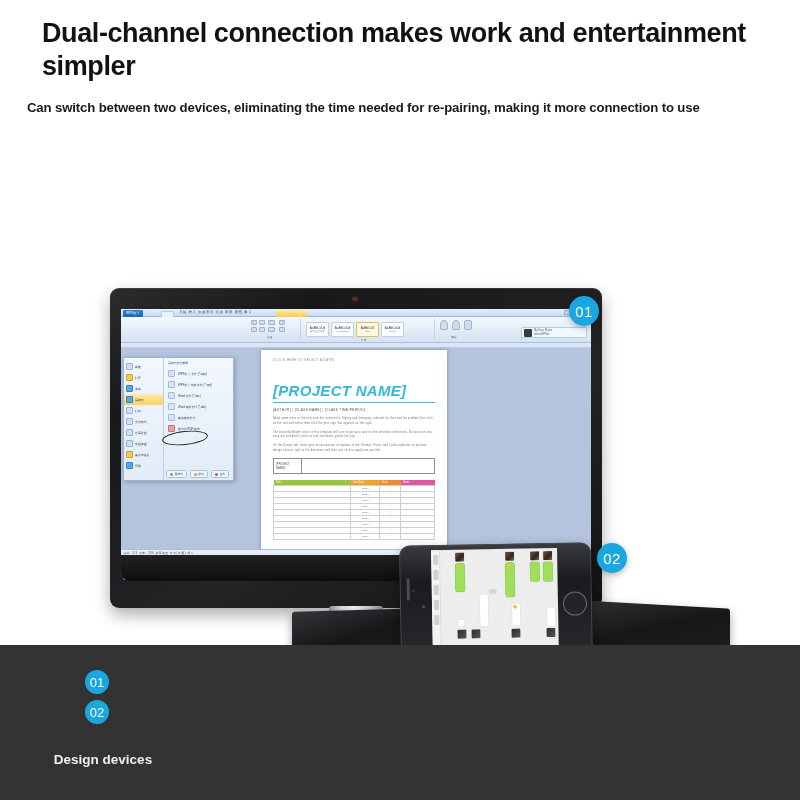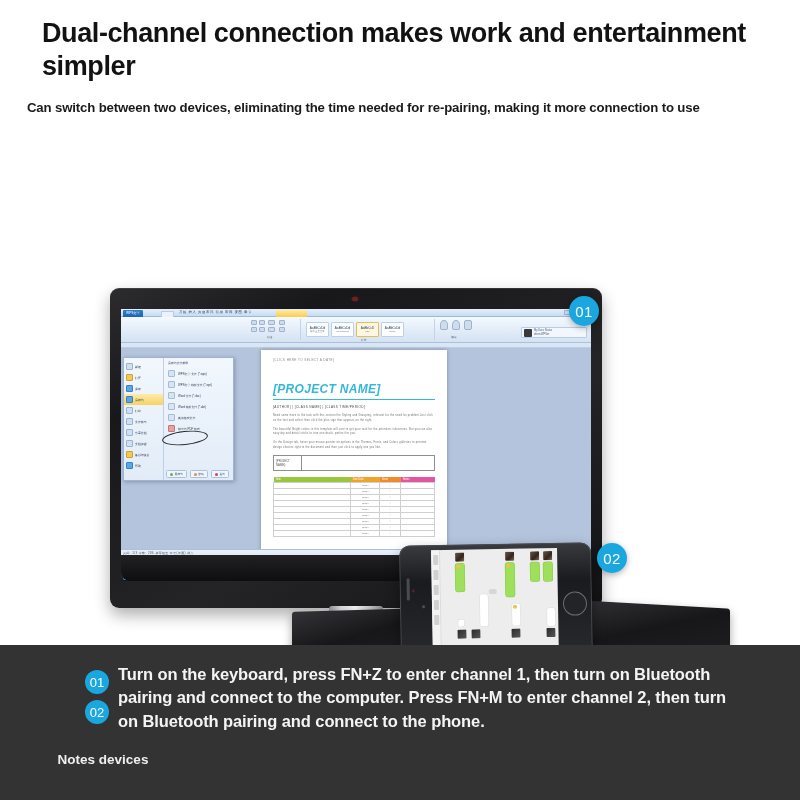--- a/index.html
+++ b/index.html
@@ -96,21 +96,21 @@
   .wps-body{ position:absolute; left:0; top:39px; width:100%; bottom:16px; background:#b4c4dd; }
 
   
   .doc-page{
     position:absolute; left:140px; top:2px; width:186px; bottom:0;
     background:#ffffff; box-shadow:0 0 4px rgba(0,0,0,.28);
     padding:8px 12px 0 12px; overflow:hidden;
   }
   .doc-meta{ font-size:3.1px; color:#8a8a8a; letter-spacing:.4px; margin-bottom:7px; }
   .doc-title{
-    font-size:12px; color:#36b7d8; font-style:italic; font-weight:700; letter-spacing:.3px;margin-top:20px;
+    font-size:15px; color:#36b7d8; font-style:italic; font-weight:700; letter-spacing:.3px;margin-top:20px;
   }
   .doc-rule{ height:1px; background:#36b7d8; margin:3px 0 5px 0; }
   .doc-sub{ font-size:3.1px; color:#4a4a4a; letter-spacing:.4px; margin-bottom:5px; }
   .doc-p{ font-size:2.6px; color:#6b6b6b; line-height:1.85; letter-spacing:.25px; margin-bottom:4px; }
   .doc-box{
     margin-top:4px; height:16px; border:.6px solid #8e8e8e; display:flex;
   }
   .doc-box .c1{ width:28px; border-right:.6px solid #8e8e8e; font-size:2.8px; color:#555; padding:3px 2px; }
   .doc-box .c2{ flex:1; }
   .doc-table{ margin-top:6px; width:100%; border-collapse:collapse; }
@@ -597,16 +597,15 @@
       </div>
     </div>
 
     <div id="badge01" class="badge-photo">01</div>
     <div id="badge02" class="badge-photo">02</div>
   </div>
 
   <div id="footer"></div>
   <div id="fb01" class="f-badge">01</div>
   <div id="fb02" class="f-badge">02</div>
-  <div id="steps-text">Turn on the keyboard, press FN+Z to enter channel 1, then turn on Bluetooth pairing and connect to the computer. Press FN+M to enter channel 2, then turn on Bluetooth pairing and connect to the phone.</div>
-  <div id="switch-label">Notes devices</div>
+  <div id="switch-label">Design devices</div>
 
 </div>
 
 </body></html>

